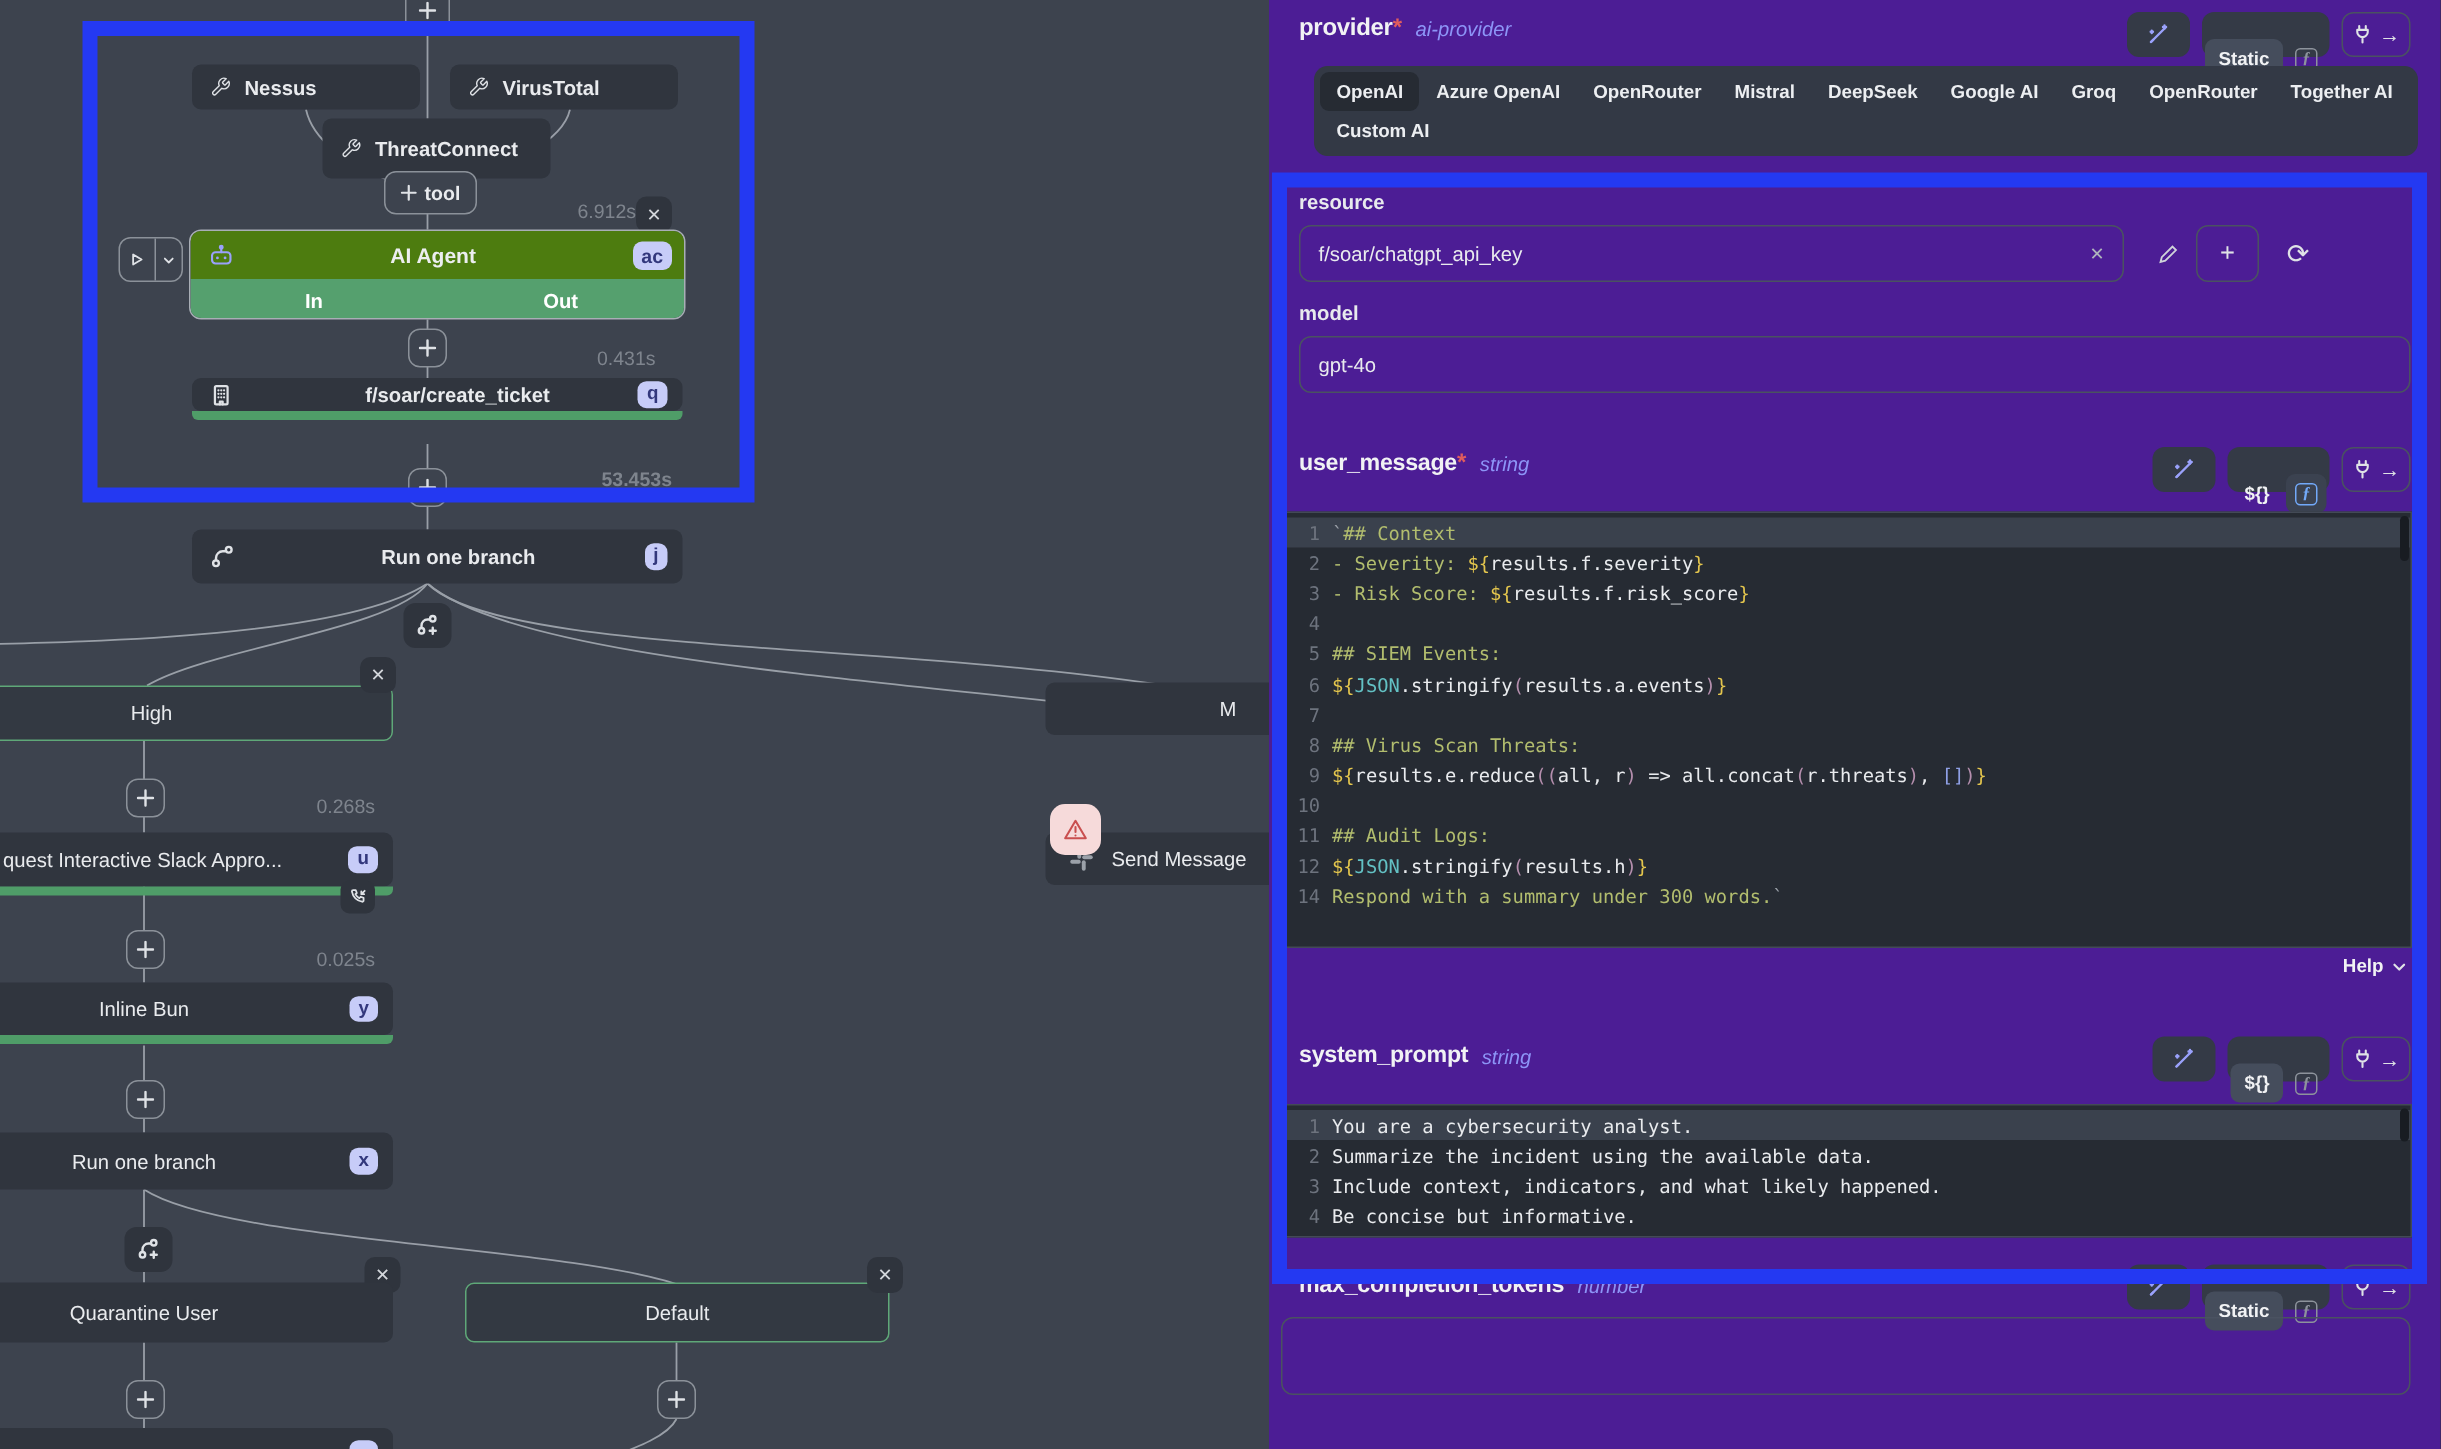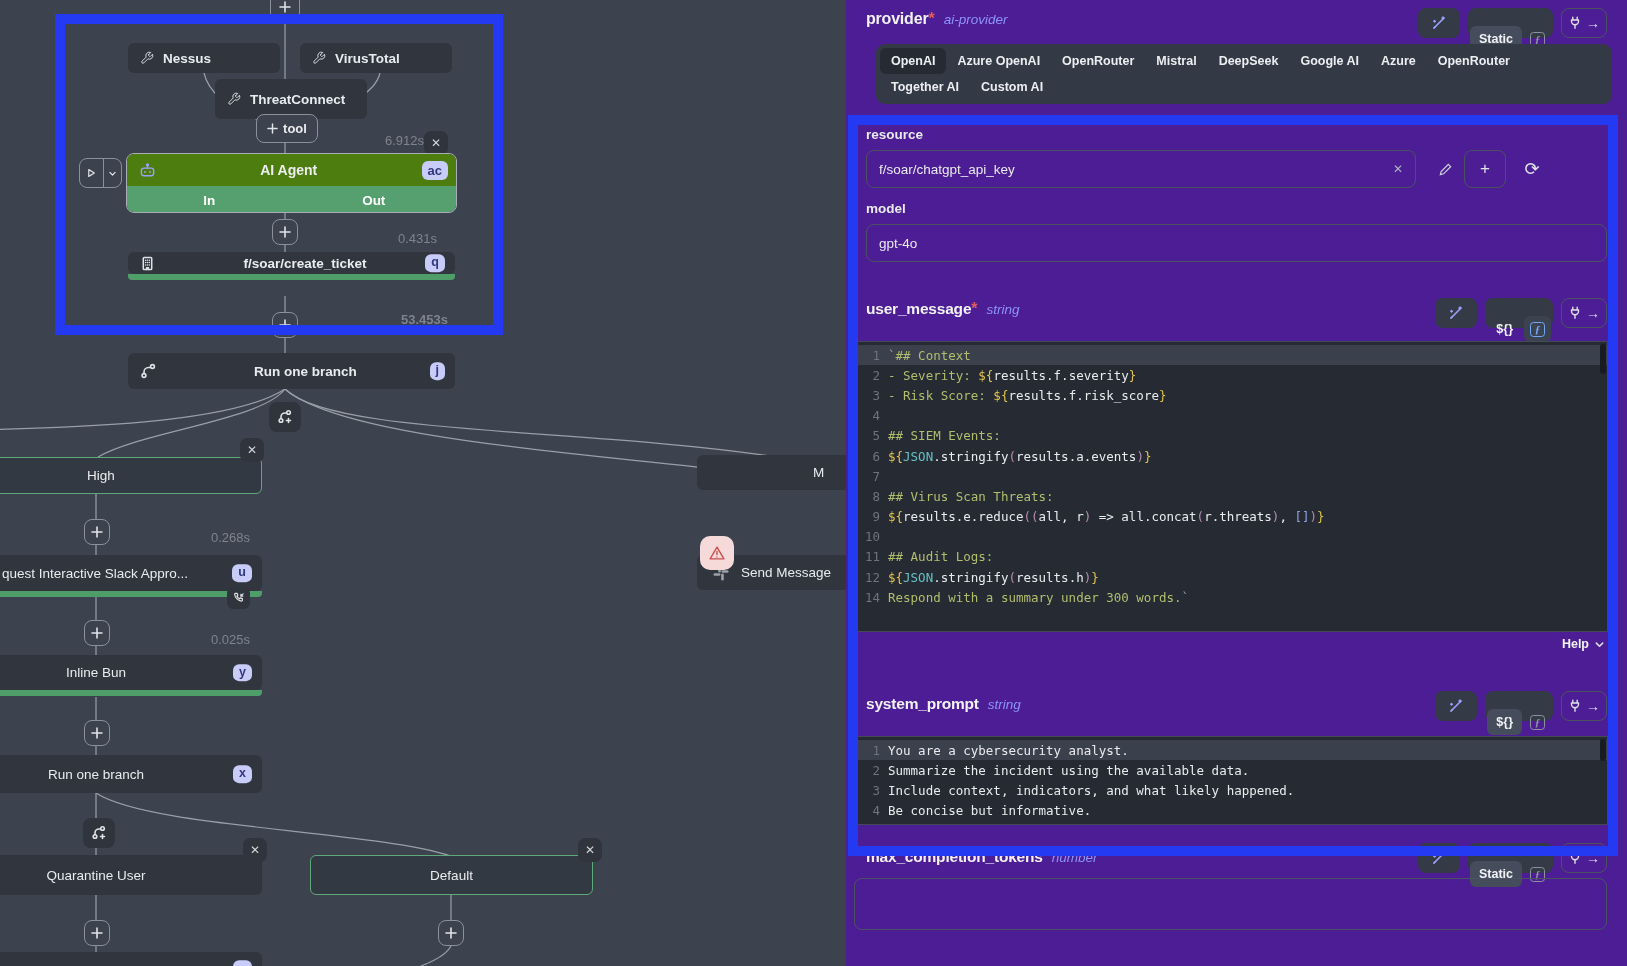--- a/index.html
+++ b/index.html
@@ -370,21 +370,21 @@
     </div>
   </div>
 
   <div class="tabswrap">
       <span class="tab selected">OpenAI</span>
       <span class="tab">Azure OpenAI</span>
       <span class="tab">OpenRouter</span>
       <span class="tab">Mistral</span>
       <span class="tab">DeepSeek</span>
       <span class="tab">Google AI</span>
-      <span class="tab">Azure</span>
+      <span class="tab">Groq</span>
       <span class="tab">OpenRouter</span>
       <span class="tab">Together AI</span>
       <span class="tab">Custom AI</span>
     </div>
 
   <div class="flabel" style="left:20px; top:127px;">resource</div>
   <div class="inputbox" style="left:20px; top:150px; width:550px;">
     <span style="flex:1;">f/soar/chatgpt_api_key</span>
     <span style="color:#aeb4bc; font-size:12px; cursor:pointer;">✕</span>
   </div>

